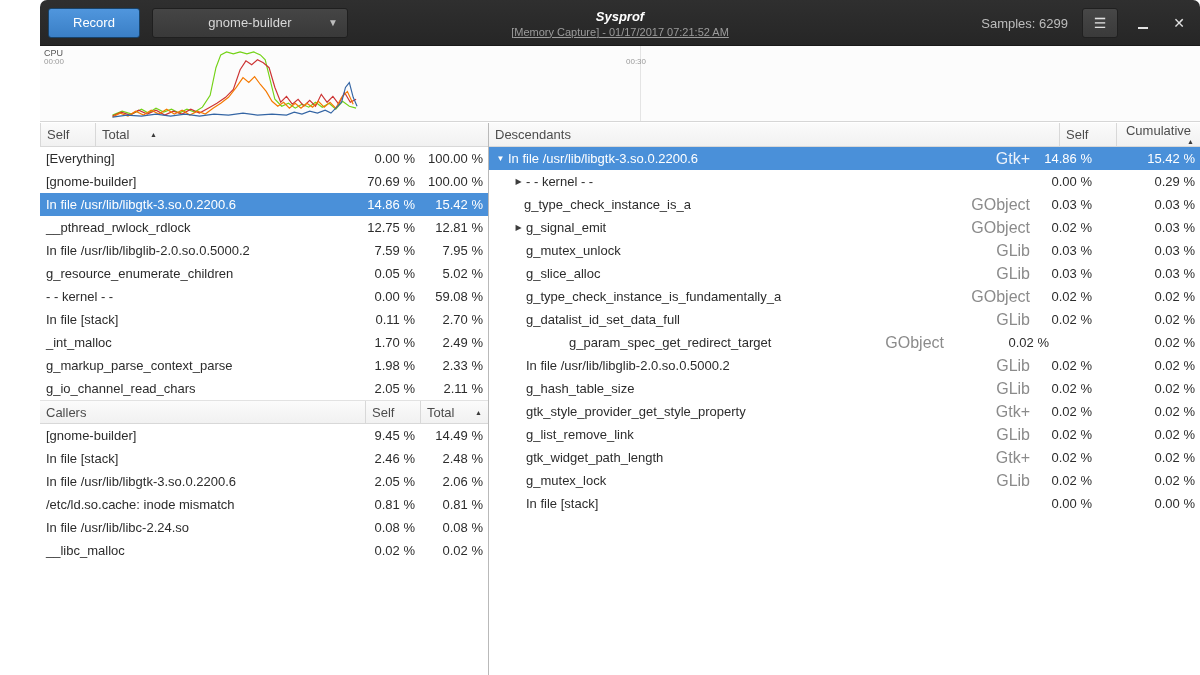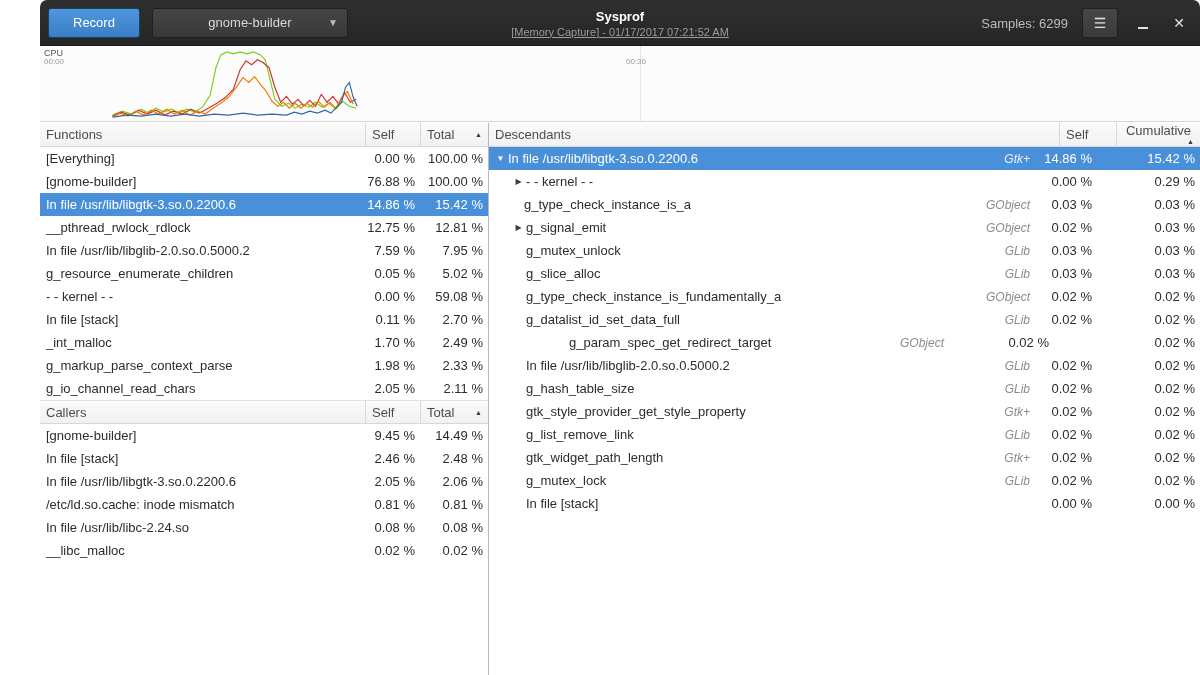--- a/index.html
+++ b/index.html
@@ -27,21 +27,21 @@
     background: linear-gradient(#454545, #393939);
     border: 1px solid #1f1f1f; border-radius: 3px;
     color: #d8d8d8; font-size: 13px;
     display: flex; align-items: center; justify-content: center; cursor: pointer;
   }
   .target-caret { position: absolute; right: 9px; top: 8px; font-size: 10px; color: #bdbdbd; }
   .title-block {
     position: absolute; left: 50%; top: 0; height: 46px; transform: translateX(-50%);
     display: flex; flex-direction: column; align-items: center; justify-content: center;
   }
-  .win-title { color: #ffffff; font-size: 13px; font-weight: bold; }
+  .win-title { color: #ffffff; font-size: 13px; font-weight: bold; font-style: italic; }
   .win-subtitle { color: #9b9b9b; font-size: 11px; margin-top: 2px; text-decoration: underline; }
   .header-right { position: absolute; right: 10px; top: 0; height: 46px; display: flex; align-items: center; gap: 14px; }
   .samples { color: #bdbdbd; font-size: 13px; }
   .menu-btn {
     width: 36px; height: 30px;
     background: linear-gradient(#474747, #3a3a3a);
     border: 1px solid #202020; border-radius: 3px;
     color: #e0e0e0; font-size: 14px; display: flex; align-items: center; justify-content: center; cursor: pointer;
   }
   .winctl { width: 22px; height: 30px; display: flex; align-items: center; justify-content: center; color: #e2e2e2; cursor: pointer; }
@@ -83,21 +83,21 @@
 
   
   .rows { flex: none; }
   .trow { height: 23px; display: flex; align-items: center; font-size: 13px; color: #2c2c2c; cursor: default; white-space: nowrap; }
   .cell-name { flex: 1; padding-left: 6px; overflow: hidden; white-space: nowrap; }
   .cell-num { text-align: right; padding-right: 5px; flex: none; }
   .w-self { width: 55px; }
   .w-total { width: 68px; }
   .w-dself { width: 57px; }
   .w-dcum { width: 103px; }
-  .cell-cat { flex: none; color: #8b8b8b; font-size: 12px; padding-right: 10px; font-style: italic; }
+  .cell-cat { flex: none; color: #8b8b8b; font-size: 16px; padding-right: 10px; }
   .trow.selected { background: #4a90d9; color: #ffffff; }
   .trow.selected .cell-cat { color: #eaf1fa; }
   .drow .cell-name { padding-left: 0; }
   .expander { flex: none; width: 15px; text-align: center; font-size: 8px; color: #3c3c3c; }
   .trow.selected .expander { color: #ffffff; }
 </style>
 </head>
 <body>
 
 <div class="window">
@@ -137,36 +137,35 @@
         <polyline points="75,72 83,68 91,71 99,66 107,70 115,65 123,69 131,64 139,69 147,65 155,70 163,66 171,69 179,63 187,58 195,52 203,42 210,32 216,37 222,31 228,39 234,46 240,56 246,61 252,57 258,63 264,58 270,63 276,58 282,62 288,56 294,62 300,57 306,63 312,52 318,46 324,59" fill="none" stroke="#f57900" stroke-width="1.2"></polyline>
         <polyline points="75,72 90,70 105,71 120,69 135,71 150,69 165,71 180,69 195,70 210,68 225,70 240,69 255,70 263,67 271,69 279,66 287,68 295,65 301,68 307,62 312,57 316,42 320,37 324,52 328,61" fill="none" stroke="#3465a4" stroke-width="1.2"></polyline>
       </svg>
   </div>
 
   <div class="main">
 
     <div class="left-pane">
 
       <div class="thead">
-        <span class="hcell hname">Functions</span>
         <span class="hcell hself">Self</span>
         <span class="hcell htotal">
           <span>Total</span>
           <span class="sortarrow">▲</span>
         </span>
       </div>
       <div class="rows" id="functions-rows">
           <div class="trow">
             <span class="cell-name">[Everything]</span>
             <span class="cell-num w-self">0.00 %</span>
             <span class="cell-num w-total">100.00 %</span>
           </div>
           <div class="trow">
             <span class="cell-name">[gnome-builder]</span>
-            <span class="cell-num w-self">76.88 %</span>
+            <span class="cell-num w-self">70.69 %</span>
             <span class="cell-num w-total">100.00 %</span>
           </div>
           <div class="trow selected">
             <span class="cell-name">In file /usr/lib/libgtk-3.so.0.2200.6</span>
             <span class="cell-num w-self">14.86 %</span>
             <span class="cell-num w-total">15.42 %</span>
           </div>
           <div class="trow">
             <span class="cell-name">__pthread_rwlock_rdlock</span>
             <span class="cell-num w-self">12.75 %</span>

